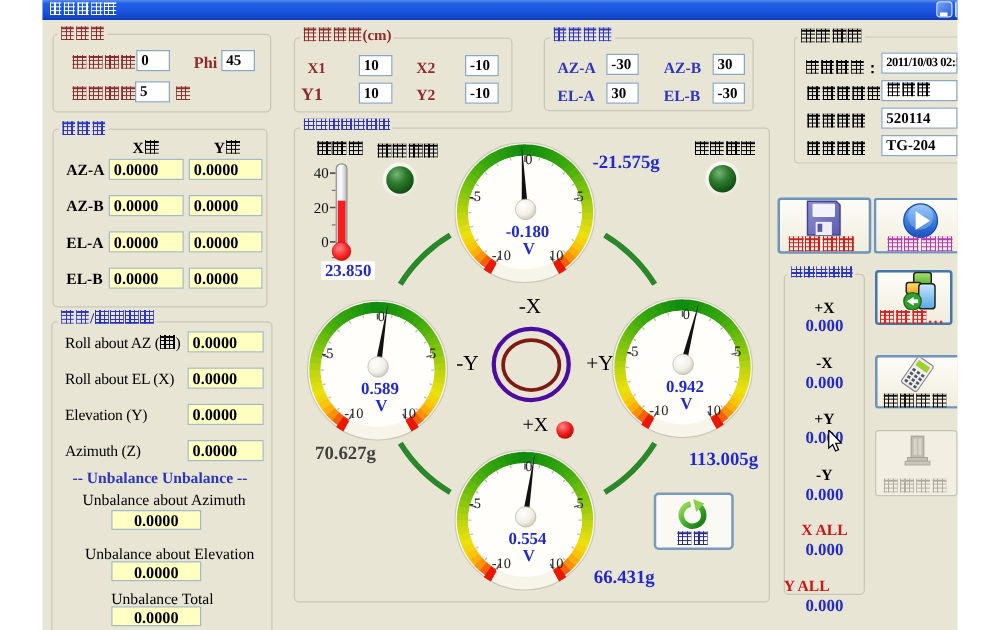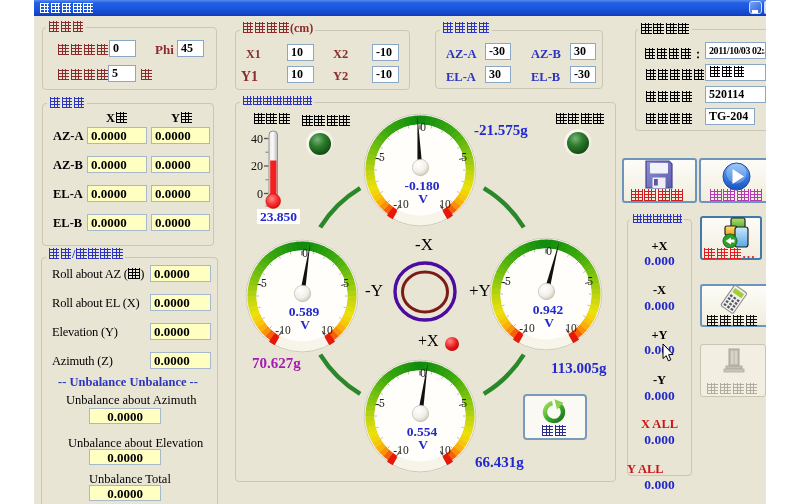--- a/index.html
+++ b/index.html
@@ -515,21 +515,21 @@
       <text x="102" y="48.5" font-family="Liberation Serif" font-size="11.5" fill="#222" text-anchor="middle">5</text>
       <text x="39" y="96" font-family="Liberation Serif" font-size="11.5" fill="#222" text-anchor="middle">-10</text>
       <text x="83" y="96" font-family="Liberation Serif" font-size="11.5" fill="#222" text-anchor="middle">10</text>
       <polygon points="55.43,57.62 60.57,58.38 65.80,4.57" fill="#111111"></polygon>
       <circle cx="58.5" cy="55.5" r="8.2" fill="url(#kn0.554)" stroke="#b9b4a4" stroke-width="0.6"></circle>
       <text x="60" y="77.5" font-family="Liberation Serif" font-size="13.5" font-weight="bold" fill="#2129cc" text-anchor="middle">0.554</text>
       <text x="61" y="91" font-family="Liberation Serif" font-size="13.5" font-weight="bold" fill="#2129cc" text-anchor="middle">V</text>
     </svg>
   </div>
 <div class="lbl" style="left:474px;top:122px;font-size:15px;font-weight:bold;color:#2129cc">-21.575g</div>
-<div class="lbl" style="left:252px;top:355px;font-size:15px;font-weight:bold;color:#a21caf">70.627g</div>
+<div class="lbl" style="left:252px;top:355px;font-size:15px;font-weight:bold;color:#404040">70.627g</div>
 <div class="lbl" style="left:551px;top:360px;font-size:15px;font-weight:bold;color:#2129cc">113.005g</div>
 <div class="lbl" style="left:475px;top:454px;font-size:15px;font-weight:bold;color:#2129cc">66.431g</div>
 <div class="abs" style="left:523px;top:394px;width:64px;height:46px;border:2px solid #7a9abb;border-radius:4px;background:#fbf9f3"></div>
 <svg class="abs" style="left:540px;top:397px" width="28" height="28" viewBox="0 0 28 28">
     <defs>
       <linearGradient id="grn" x1="0" y1="0" x2="1" y2="1">
         <stop offset="0" stop-color="#a8e060"></stop>
         <stop offset="0.5" stop-color="#3fae2f"></stop>
         <stop offset="1" stop-color="#157015"></stop>
       </linearGradient>
@@ -540,21 +540,21 @@
 <div class="lbl" style="left:541px;top:423px;font-size:13px;font-weight:bold;color:#2b2b8f"><i class="cj"></i><i class="cj"></i></div>
 <div class="gbox" style="left:635px;top:29px;width:131px;height:102px;border-right:none;border-radius:4px 0 0 4px"></div>
 <div class="glab blk" style="left:638px;top:23px;font-size:12.5px"><i class="cj"></i><i class="cj"></i><i class="cj"></i><i class="cj"></i></div>
 <div class="lbl blk" style="left:644px;top:46px;font-size:12px;font-weight:bold"><i class="cj"></i><i class="cj"></i><i class="cj"></i><i class="cj"></i>：</div>
 <div class="inp" style="left:705px;top:42px;width:61px;height:17px;font-size:10px;letter-spacing:-0.4px;line-height:15px;overflow:hidden;white-space:nowrap">2011/10/03 02:5</div>
 <div class="lbl blk" style="left:645px;top:68px;font-size:12px;font-weight:bold"><i class="cj"></i><i class="cj"></i><i class="cj"></i><i class="cj"></i><i class="cj"></i></div>
 <div class="inp" style="left:705px;top:64px;width:61px;height:17px"><i class="cj"></i><i class="cj"></i><i class="cj"></i></div>
 <div class="lbl blk" style="left:645px;top:90px;font-size:12px;font-weight:bold"><i class="cj"></i><i class="cj"></i><i class="cj"></i><i class="cj"></i></div>
 <div class="inp" style="left:705px;top:86px;width:61px;height:17px">520114</div>
 <div class="lbl blk" style="left:645px;top:112px;font-size:12px;font-weight:bold"><i class="cj"></i><i class="cj"></i><i class="cj"></i><i class="cj"></i></div>
-<div class="inp" style="left:705px;top:108px;width:50px;height:17px">TG-204</div>
+<div class="inp" style="left:705px;top:108px;width:61px;height:17px">TG-204</div>
 <div class="btn" style="left:622px;top:158px;width:75px;height:45px"></div>
 <svg class="abs" style="left:643px;top:160px" width="31" height="30" viewBox="0 0 31 30">
     <defs>
       <linearGradient id="flp" x1="0" y1="0" x2="1" y2="1">
         <stop offset="0" stop-color="#8f8fd6"></stop>
         <stop offset="1" stop-color="#5c5cae"></stop>
       </linearGradient>
     </defs>
     <path d="M3 1 L26 1 L29 4 L29 28 L3 28 Z" fill="url(#flp)" stroke="#42428a" stroke-width="1.2"></path>
     <rect x="7" y="3" width="18" height="10.5" rx="1" fill="#f2f2fa"></rect>

